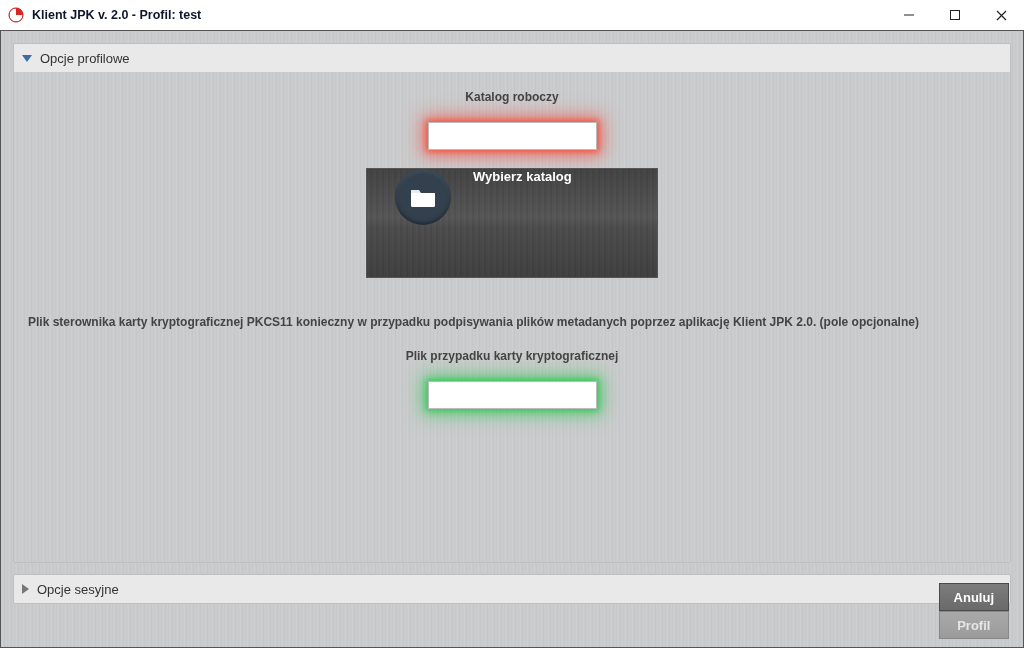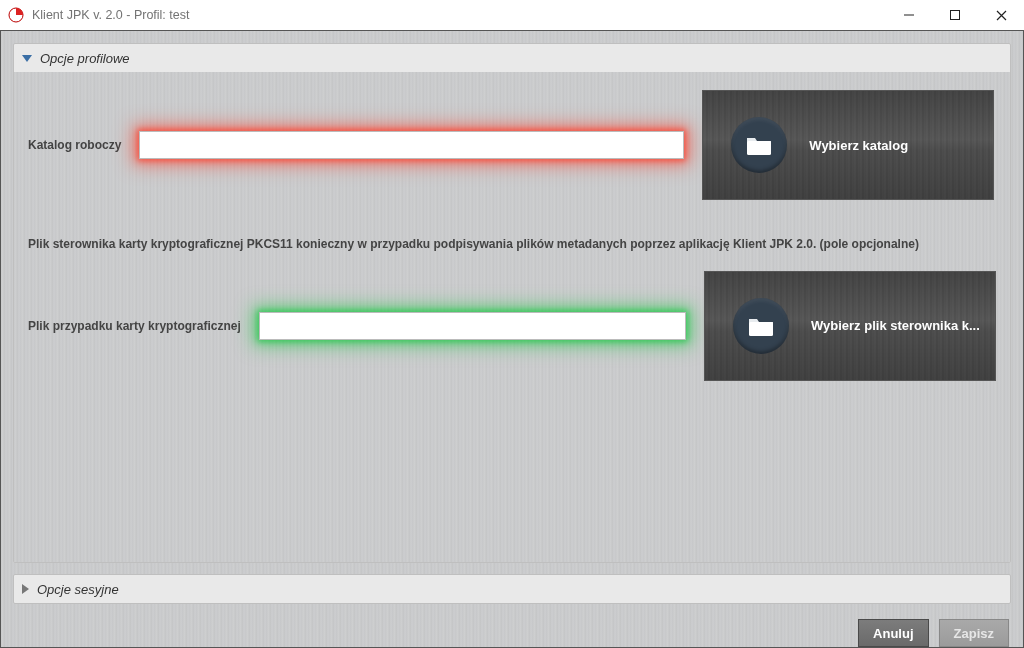--- a/index.html
+++ b/index.html
@@ -10,22 +10,23 @@
     width: 1024px;
     height: 648px;
     overflow: hidden;
   }
   .titlebar {
     height: 30px;
     display: flex;
     align-items: center;
     padding: 0 0 0 8px;
     background: #fff;
-    color: #737373;
+    color: #0f172a;
     font-size: 12.5px;
+    font-weight: bold;
   }
   .titlebar .app-icon {
     width: 16px; height: 16px;
     margin-right: 8px;
     display: inline-flex; align-items:center; justify-content:center;
   }
   .titlebar .spacer { flex:1; }
   .win-btn {
     width: 46px; height: 30px;
     display:flex; align-items:center; justify-content:center;
@@ -51,21 +52,20 @@
     border: 1px solid #bfbfbf;
     border-radius: 2px;
   }
   .panel-header {
     display:flex; align-items:center;
     height: 28px;
     padding: 0 8px;
     font-size: 13px;
     color: #333;
     cursor: pointer;
-    font-style: italic;
   }
   .triangle-down { 
     width:0; height:0;
     border-left:5px solid transparent;
     border-right:5px solid transparent;
     border-top:7px solid #3a6ea5;
     margin-right: 8px;
   }
   .triangle-right {
     width:0; height:0;
@@ -90,20 +90,21 @@
     color: #444;
     margin-bottom: 18px;
     line-height: 1.4;
   }
 
   .row {
     display:flex;
     align-items:center;
     margin-bottom: 36px;
     gap: 18px;
+    flex-direction: column;
   }
 
   .label {
     font-size: 12px;
     font-weight: 700;
     color: #444;
     white-space: nowrap;
   }
 
   .input-wrap { flex: 1; max-width: 545px; }
@@ -132,21 +133,20 @@
     background:
       linear-gradient(180deg,
         rgba(0,0,0,0.45) 0%,
         rgba(0,0,0,0.30) 45%,
         rgba(0,0,0,0.38) 55%,
         rgba(0,0,0,0.48) 100%),
       repeating-linear-gradient(90deg,
         #777 0px, #828282 2px, #717171 4px, #808080 6px);
     border: 1px solid #555;
     display:flex;
-    align-items:center;
     justify-content:flex-start;
     gap: 22px;
     padding-left: 28px;
     color: #fff;
     font-weight: 700;
     font-size: 13px;
     cursor: pointer;
   }
   .big-btn .folder-icon {
     width: 56px; height: 56px;
@@ -156,23 +156,23 @@
     box-shadow: inset 0 -2px 4px rgba(0,0,0,0.4), inset 0 2px 4px rgba(255,255,255,0.1);
   }
 
   .bottom-panel {
     margin-top: 11px;
   }
 
   .footer {
     position:absolute;
     right: 14px;
-    bottom: 0;
+    bottom: 8px;
     display:flex;
-    gap: 10px;
+    flex-direction: column;
   }
   .ft-btn {
     height: 28px;
     padding: 0 14px;
     font-size: 13px;
     font-weight: 700;
     color: #fff;
     border: 1px solid #4a4a4a;
     display:flex; align-items:center; justify-content:center;
     cursor:pointer;
@@ -240,43 +240,34 @@
         </div>
       </div>
 
       <div class="section-desc" style="margin-top:10px">Plik sterownika karty kryptograficznej PKCS11 konieczny w przypadku podpisywania plików metadanych poprzez aplikację Klient JPK 2.0. (pole opcjonalne)</div>
 
       <div class="row">
         <div class="label">Plik przypadku karty kryptograficznej</div>
         <div class="input-wrap glow-green" style="max-width:435px">
           <input class="text-input" type="text" value="" style="">
         </div>
-        <div class="big-btn">
-          <span class="folder-icon">
-            <svg width="28" height="24" viewBox="0 0 28 24">
-              <path d="M2 5 h8 l2 3 h14 v2 H2 Z" fill="#e8ecef"></path>
-              <rect x="2" y="8" width="24" height="14" rx="1.5" fill="#fff"></rect>
-            </svg>
-          </span>
-          <span>Wybierz plik sterownika k...</span>
-        </div>
       </div>
 
     </div>
   </div>
 
   <div class="panel bottom-panel">
     <div class="panel-header">
       <span class="triangle-right"></span>
       <span>Opcje sesyjne</span>
     </div>
   </div>
 
   <div class="footer">
     <div class="ft-btn">
       <span>Anuluj</span>
     </div>
     <div class="ft-btn disabled">
-      <span>Zapisz</span>
+      <span>Profil</span>
     </div>
   </div>
 
 </div>
 
 </body></html>

